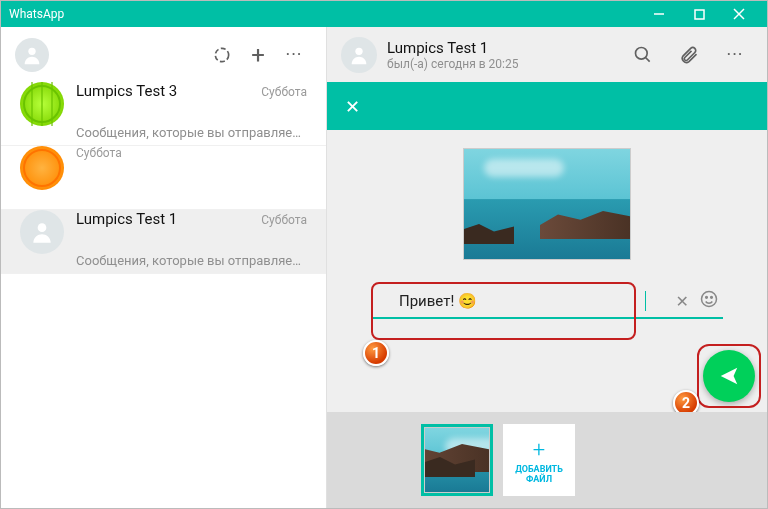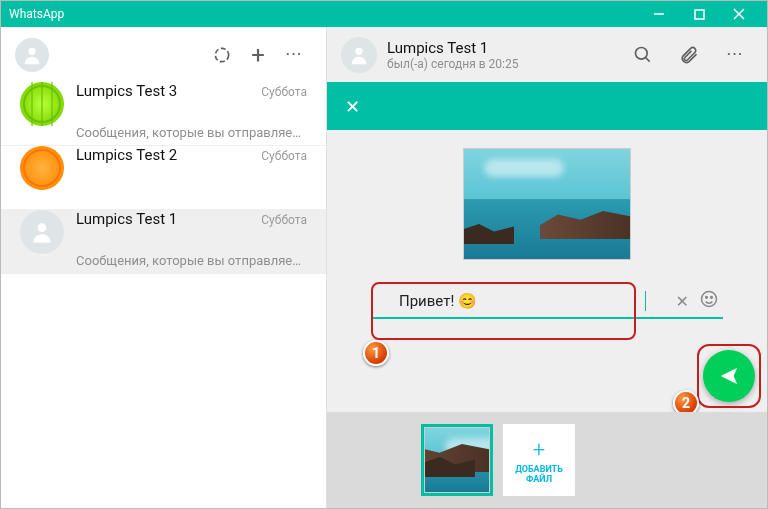--- a/index.html
+++ b/index.html
@@ -132,21 +132,20 @@
               <span class="chat-time">Суббота</span>
             </div>
             <div class="chat-msg">Сообщения, которые вы отправляе…</div>
           </div>
         </div>
 
         <div class="chat-item">
           <div class="chat-avatar orange"></div>
           <div class="chat-body">
             <div class="chat-top">
-              <span class="chat-name">Lumpics Test 2</span>
               <span class="chat-time">Суббота</span>
             </div>
           </div>
         </div>
 
         <div class="chat-item selected">
           <div class="avatar-blank chat-avatar" style="width:44px;height:44px;">
             <svg width="26" height="26" viewBox="0 0 24 24" fill="#fff">
                 <circle cx="12" cy="8" r="4"></circle>
                 <path d="M4 22c0-5 4-8 8-8s8 3 8 8z"></path>

